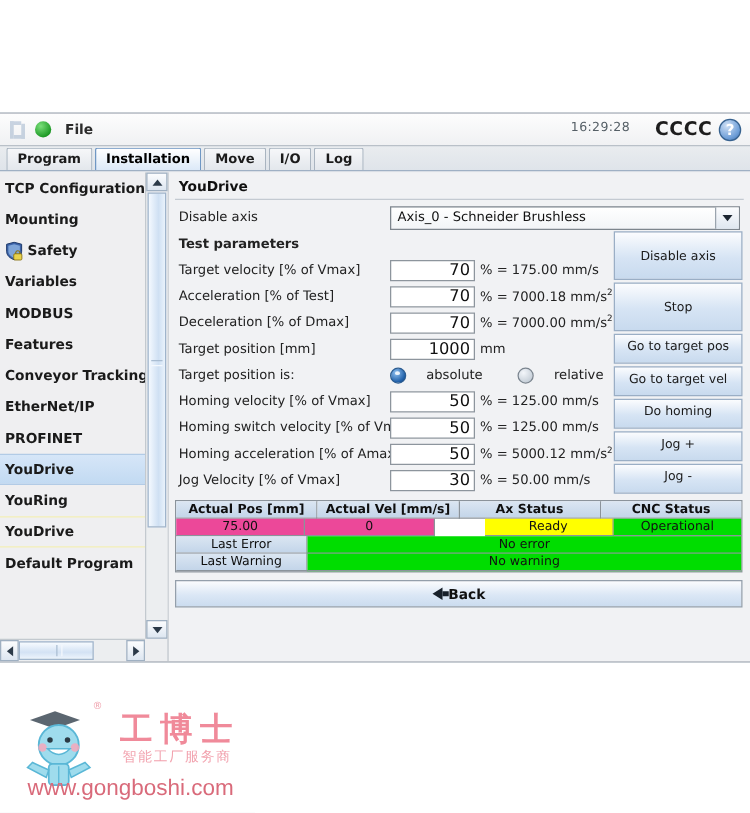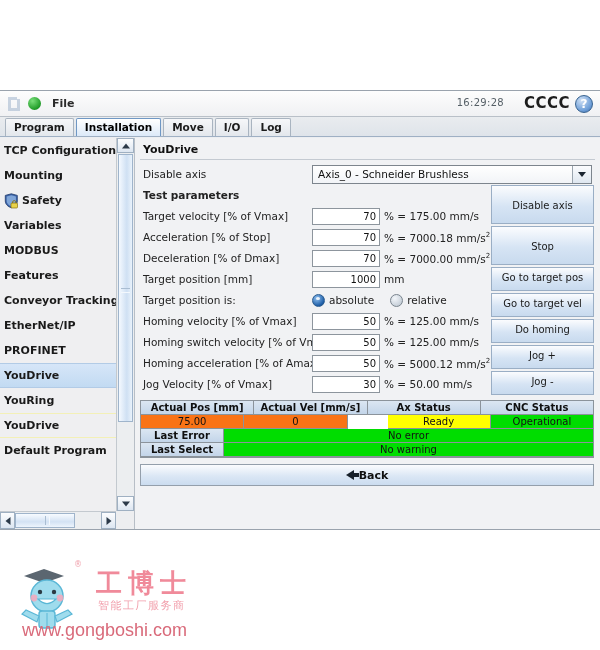--- a/index.html
+++ b/index.html
@@ -220,21 +220,21 @@
     width: 172px;
     font-size: 10.5px; color: #222;
     white-space: nowrap;
     padding-left: 3px;
   }
   .lbl.bold { font-weight: bold; }
   .field {
     width: 68px; height: 17px;
     background: #ffffff;
     border: 1px solid #8d959d;
-    font-size: 10px;
+    font-size: 13px;
     color: #111;
     text-align: right;
     padding: 0 3px;
     line-height: 15px;
     font-family: "DejaVu Sans", "Liberation Sans", sans-serif;
   }
   .unit {
     font-size: 10.5px; color: #222;
     margin-left: 4px; white-space: nowrap;
   }
@@ -255,21 +255,21 @@
     background: linear-gradient(#fbfcfe, #dfe7f0);
     border-left: 1px solid #9aa4ae;
     display: flex; align-items: center; justify-content: center;
   }
   .combo .btn i {
     width: 0; height: 0;
     border-left: 4px solid transparent; border-right: 4px solid transparent;
     border-top: 5px solid #1b2530;
   }
 
-  .radio-wrap { display: flex; align-items: flex-start; gap: 4px; }
+  .radio-wrap { display: flex; align-items: flex-start; gap: 16px; }
   .radio {
     width: 13px; height: 13px; border-radius: 50%;
     border: 1px solid #7a848e;
     background: radial-gradient(circle at 35% 30%, #f3f6fa, #c6cfd8 75%);
     position: relative; flex: none;
   }
   .radio.on {
     background: radial-gradient(circle at 35% 30%, #8fc0f0, #1f5fa8 70%, #123a6b);
     border-color: #2b5c90;
   }
@@ -316,27 +316,27 @@
     border-right: 1px solid #8b939b;
     white-space: nowrap;
     overflow: hidden;
   }
   .st-cell:last-child { border-right: none; }
   .st-head {
     background: linear-gradient(#dbe6f2, #c3d5e9);
     font-weight: bold; color: #0f0f0f;
     border-bottom: 1px solid #8b939b;
   }
-  .st-val { background: #f97316; color: #111; border-bottom: 1px solid #8b939b; }
+  .st-val { background: #ec4899; color: #111; border-bottom: 1px solid #8b939b; }
   .st-val.yellow { background: #ffff00; margin-left: 40px; }
   .st-val.green { background: #00dd00; }
   .st-lbl {
-    width: 83px; flex: none;
+    width: 105px; flex: none;
     background: linear-gradient(#dbe6f2, #c3d5e9);
-    font-weight: bold; color: #0f0f0f;
+    font-weight: normal; color: #0f0f0f;
     border-right: 1px solid #8b939b;
     border-bottom: 1px solid #8b939b;
   }
   .st-wide { flex: 1; background: #00dd00; color: #111; border-bottom: 1px solid #8b939b; }
 
   
   .back-btn {
     position: absolute;
     left: 5px; right: 6px; top: 326px;
     height: 22px;
@@ -504,21 +504,21 @@
         <div class="lbl bold">Test parameters</div>
       </div>
 
       <div class="row">
         <div class="lbl">Target velocity [% of Vmax]</div>
         <div class="field">70</div>
         <div class="unit"><span>% = 175.00 mm/s</span></div>
       </div>
 
       <div class="row">
-        <div class="lbl">Acceleration [% of Stop]</div>
+        <div class="lbl">Acceleration [% of Test]</div>
         <div class="field">70</div>
         <div class="unit"><span>% = 7000.18 mm/s</span><sup>2</sup></div>
       </div>
 
       <div class="row">
         <div class="lbl">Deceleration [% of Dmax]</div>
         <div class="field">70</div>
         <div class="unit"><span>% = 7000.00 mm/s</span><sup>2</sup></div>
       </div>
 
@@ -583,21 +583,21 @@
           <div class="st-cell st-val">75.00</div>
           <div class="st-cell st-val">0</div>
           <div class="st-cell st-val yellow">Ready</div>
           <div class="st-cell st-val green">Operational</div>
         </div>
         <div class="st-row">
           <div class="st-cell st-lbl">Last Error</div>
           <div class="st-cell st-wide">No error</div>
         </div>
         <div class="st-row">
-          <div class="st-cell st-lbl">Last Select</div>
+          <div class="st-cell st-lbl">Last Warning</div>
           <div class="st-cell st-wide">No warning</div>
         </div>
       </div>
 
       <div class="back-btn">
         <span class="back-arrow"></span>
         <span class="back-lbl">Back</span>
       </div>
 
     </div>

